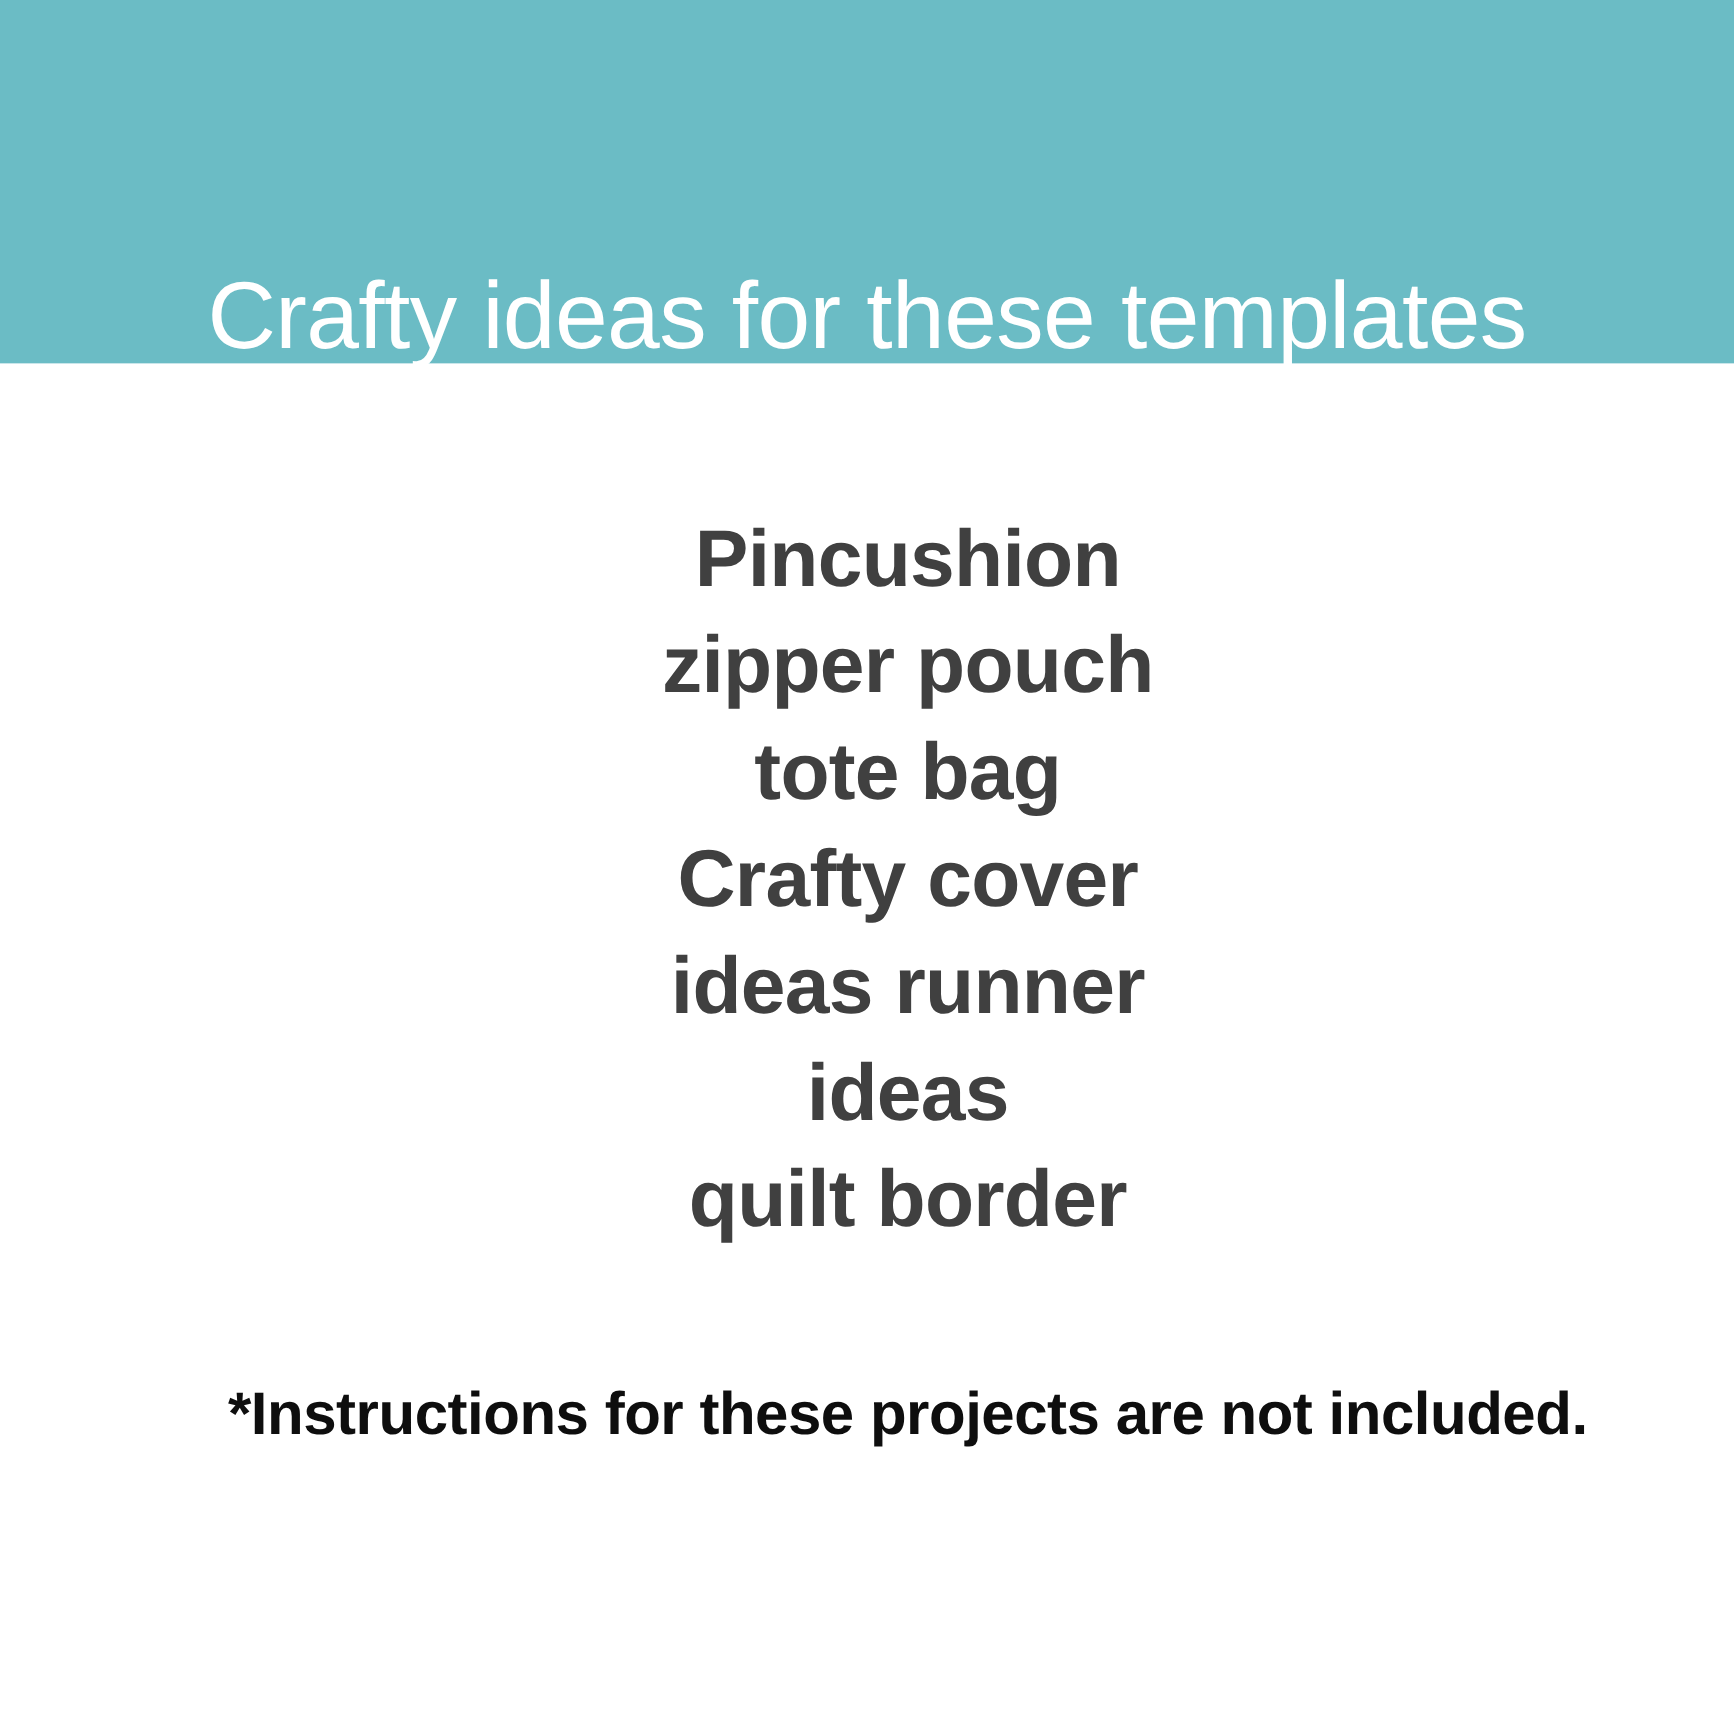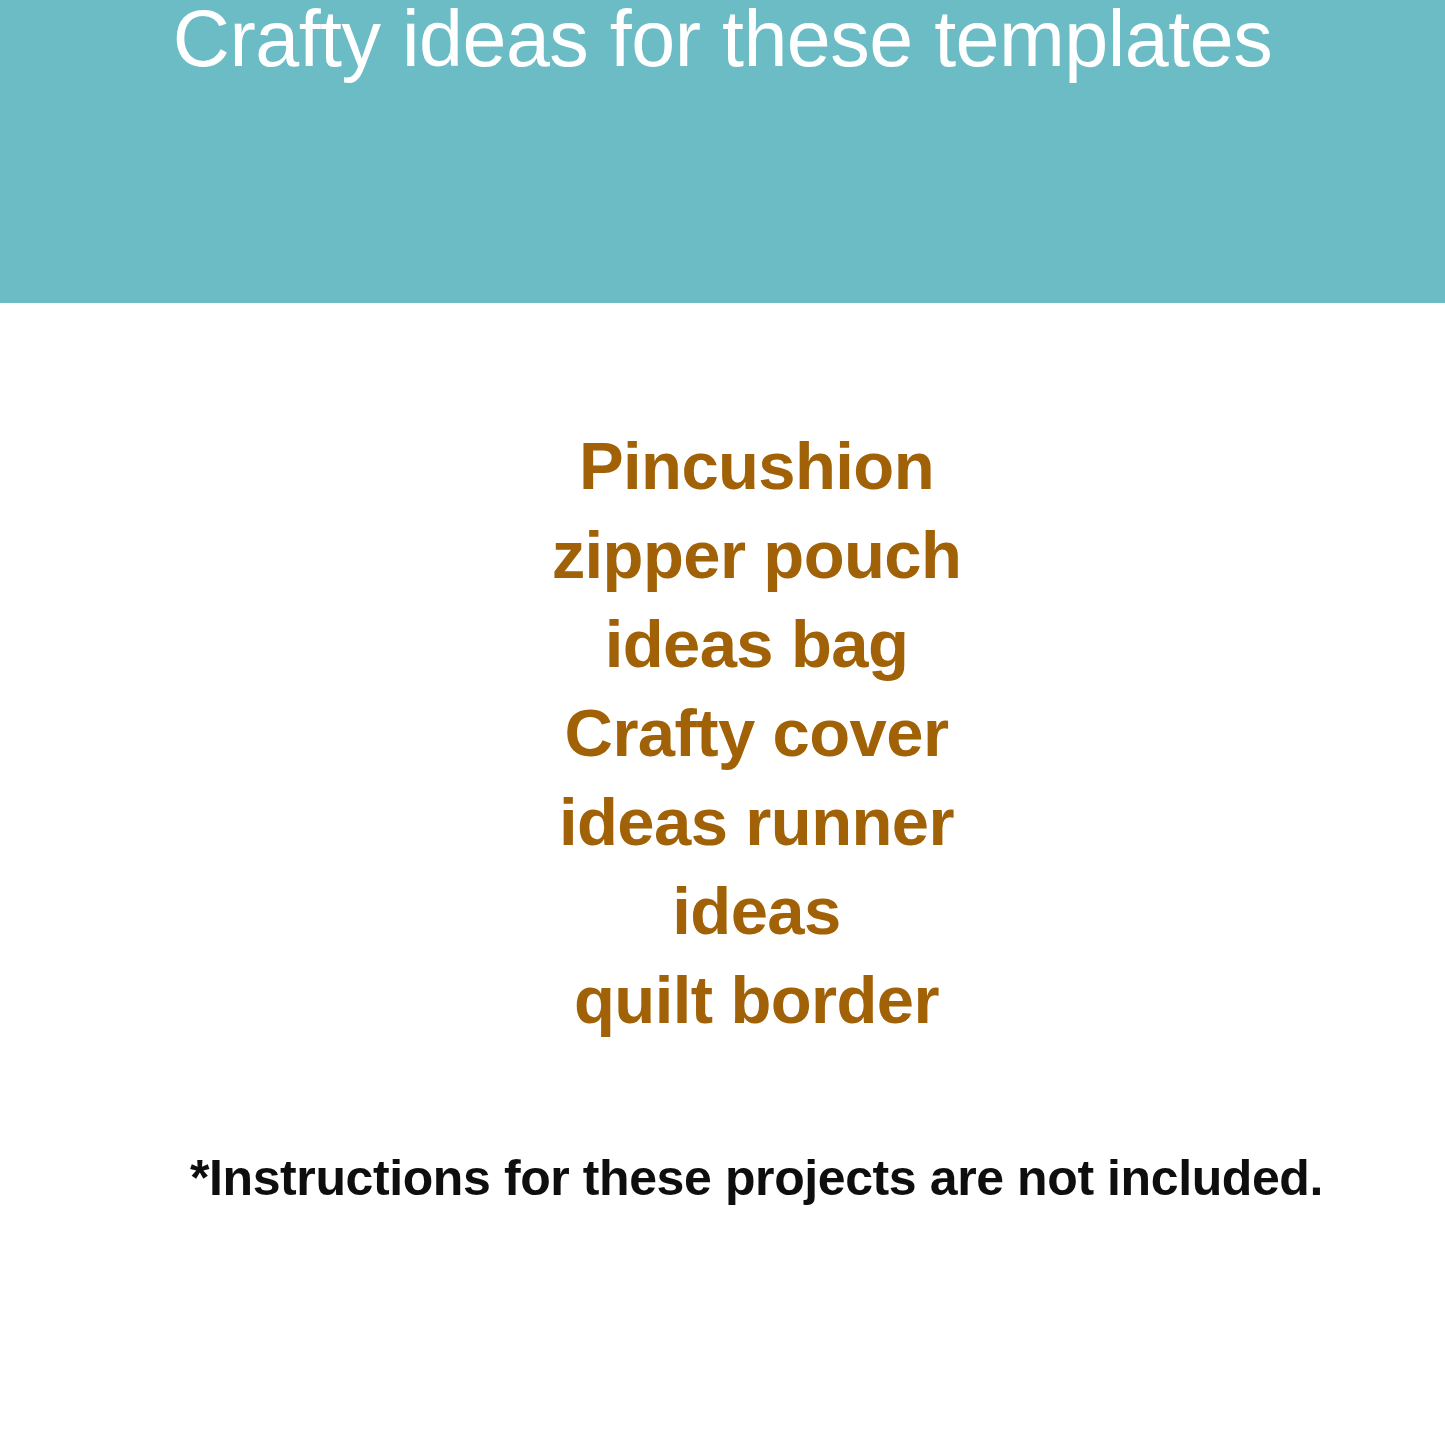--- a/index.html
+++ b/index.html
@@ -24,21 +24,21 @@
 
   
   .header-banner {
     position: absolute;
     left: 0;
     top: 0;
     width: 1445px;
     height: 303px;
     background: #6bbcc5;
     display: flex;
-    align-items: flex-start;
+    align-items: flex-end;
     justify-content: center;
   }
 
   .header-title {
     color: #ffffff;
     font-family: "Liberation Sans", "DejaVu Sans", sans-serif;
     font-size: 79px;
     font-weight: 400;
     letter-spacing: -0.5px;
     line-height: 1.0;
@@ -67,21 +67,21 @@
     top: 118px;           
     width: 1445px;
     margin: 0;
     padding: 0;
     list-style: none;
     text-align: center;
   }
 
   .idea-item {
     display: block;
-    color: #a16207;
+    color: #404040;
     font-family: "Liberation Sans", "DejaVu Sans", sans-serif;
     font-size: 67px;
     font-weight: 700;
     line-height: 89px;
     letter-spacing: -0.6px;
     white-space: nowrap;
     
     padding-left: 68px;
   }
 
@@ -111,21 +111,21 @@
 
   <div class="header-banner">
     <h1 class="header-title">Crafty ideas for these templates</h1>
   </div>
 
   <div class="body-area">
 
     <ul class="ideas-list">
       <li class="idea-item">Pincushion</li>
       <li class="idea-item">zipper pouch</li>
-      <li class="idea-item">ideas bag</li>
+      <li class="idea-item">tote bag</li>
       <li class="idea-item">Crafty cover</li>
       <li class="idea-item">ideas runner</li>
       <li class="idea-item">ideas</li>
       <li class="idea-item">quilt border</li>
     </ul>
 
     <p class="footnote">*Instructions for these projects are not included.</p>
 
   </div>
 

